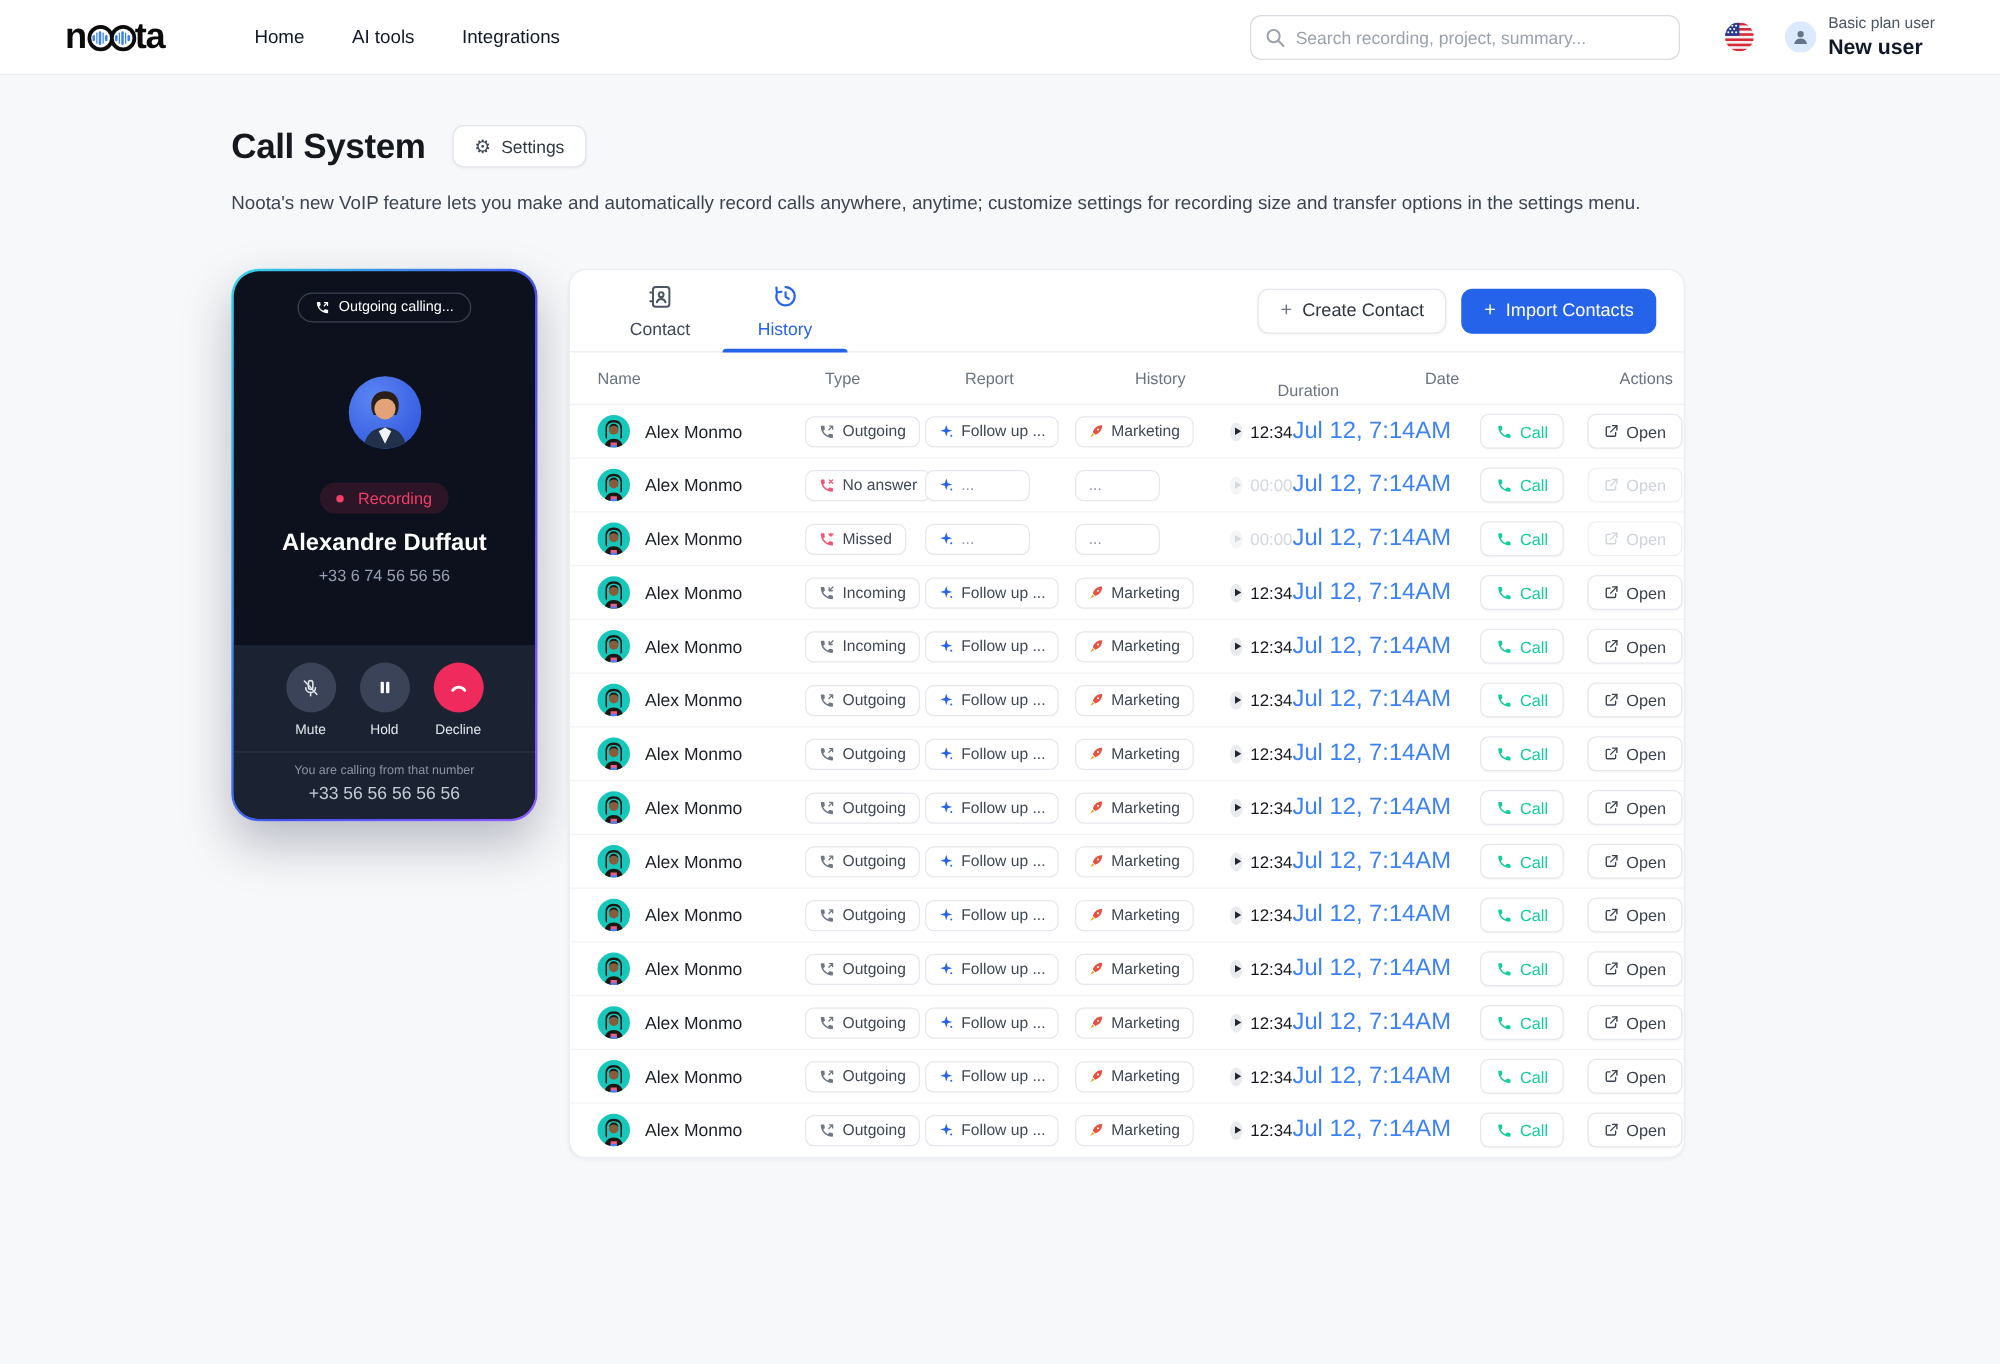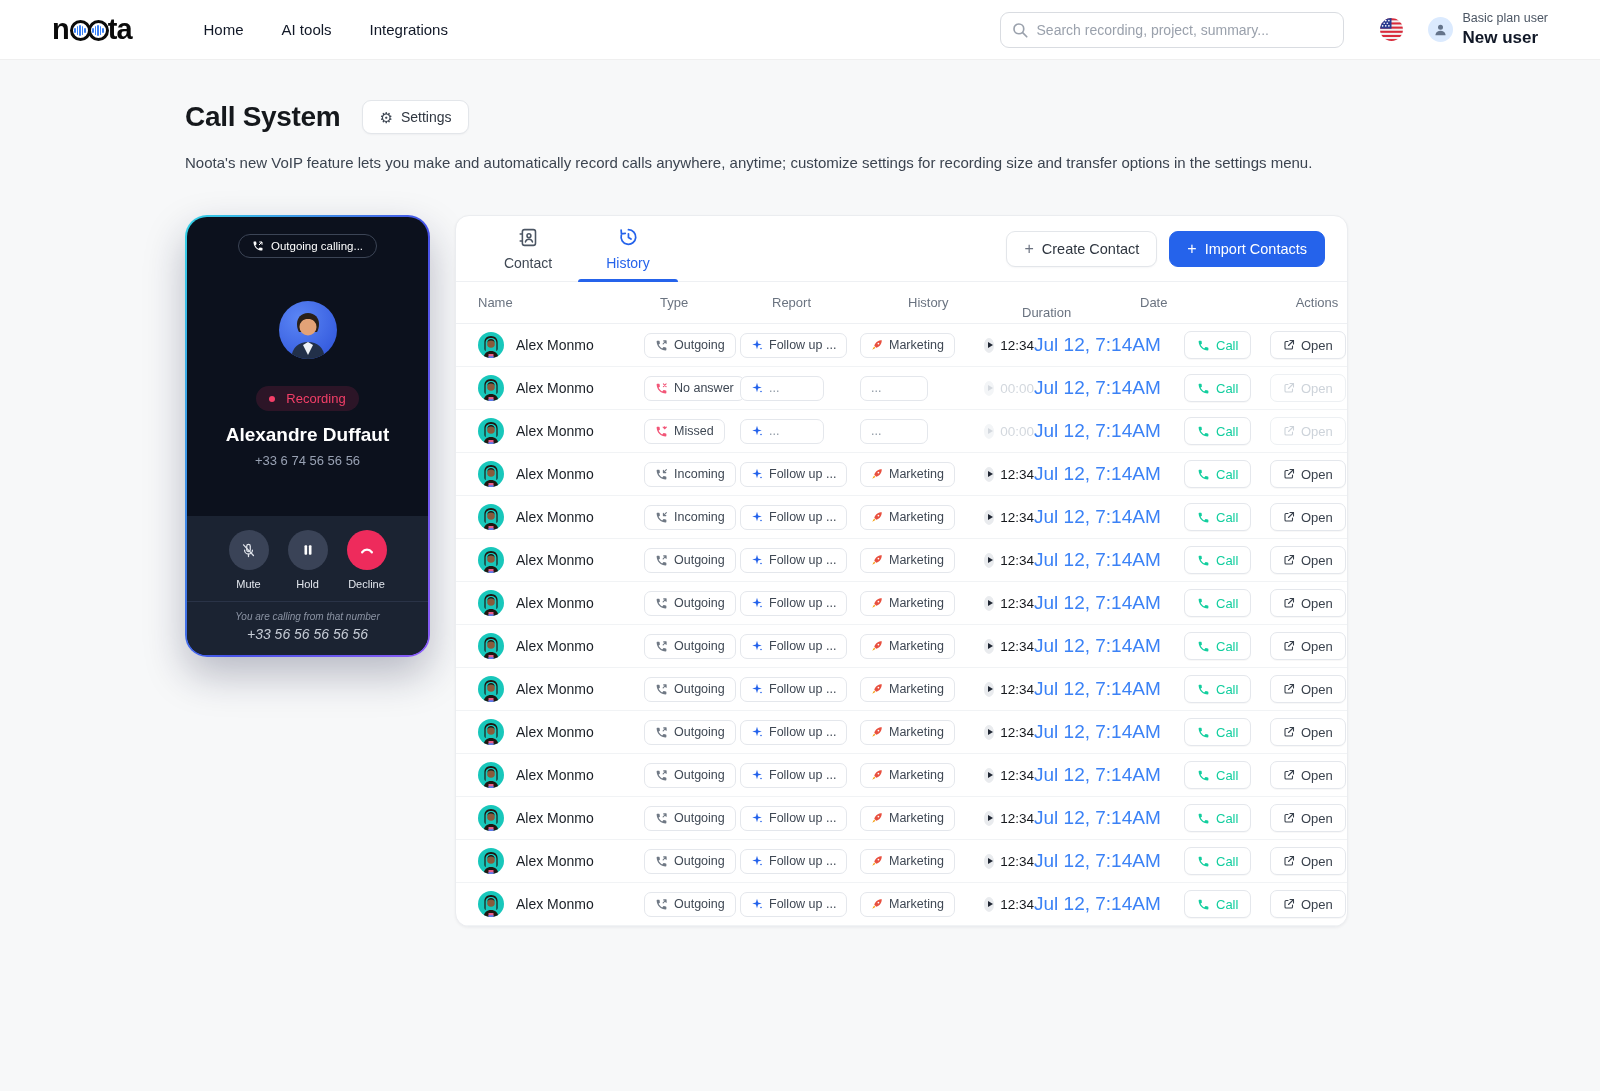--- a/index.html
+++ b/index.html
@@ -64,21 +64,21 @@
   .p-name { margin-top:13px; color:#fff; font-size:19px; font-weight:600; }
   .p-number { margin-top:7px; color:#98a1b3; font-size:13px; }
   .phone-controls { background:#1b2332; display:flex; justify-content:center; gap:19px;
                     padding:14px 0 11px; }
   .control { display:flex; flex-direction:column; align-items:center; gap:8px; cursor:pointer; }
   .c-circle { width:40px; height:40px; border-radius:50%; background:#3a4357;
               display:flex; align-items:center; justify-content:center; }
   .c-circle.decline { background:#ee2b5c; }
   .c-label { font-size:11px; color:#e3e7ee; }
   .phone-footer { background:#1b2332; border-top:1px solid #2a3347; text-align:center;
-                  padding:9px 0 13px;font-style:italic; }
+                  padding:9px 0 13px; }
   .f-note { font-size:10px; color:#8b93a3; }
   .f-number { font-size:14px; color:#c6ccd6; margin-top:4px; }
 
   
   .panel { flex:1; max-width:893px; background:#fff; border:1px solid #ebedf0;
            border-radius:14px; box-shadow:0 1px 3px rgba(16,24,40,.05); overflow:hidden; }
   .panel-head { display:flex; align-items:center; padding:0 22px; height:66px;
                 border-bottom:1px solid #eef0f3; }
   .tab { width:100px; height:100%; display:flex; flex-direction:column; align-items:center;
          justify-content:center; gap:7px; position:relative; cursor:pointer;

